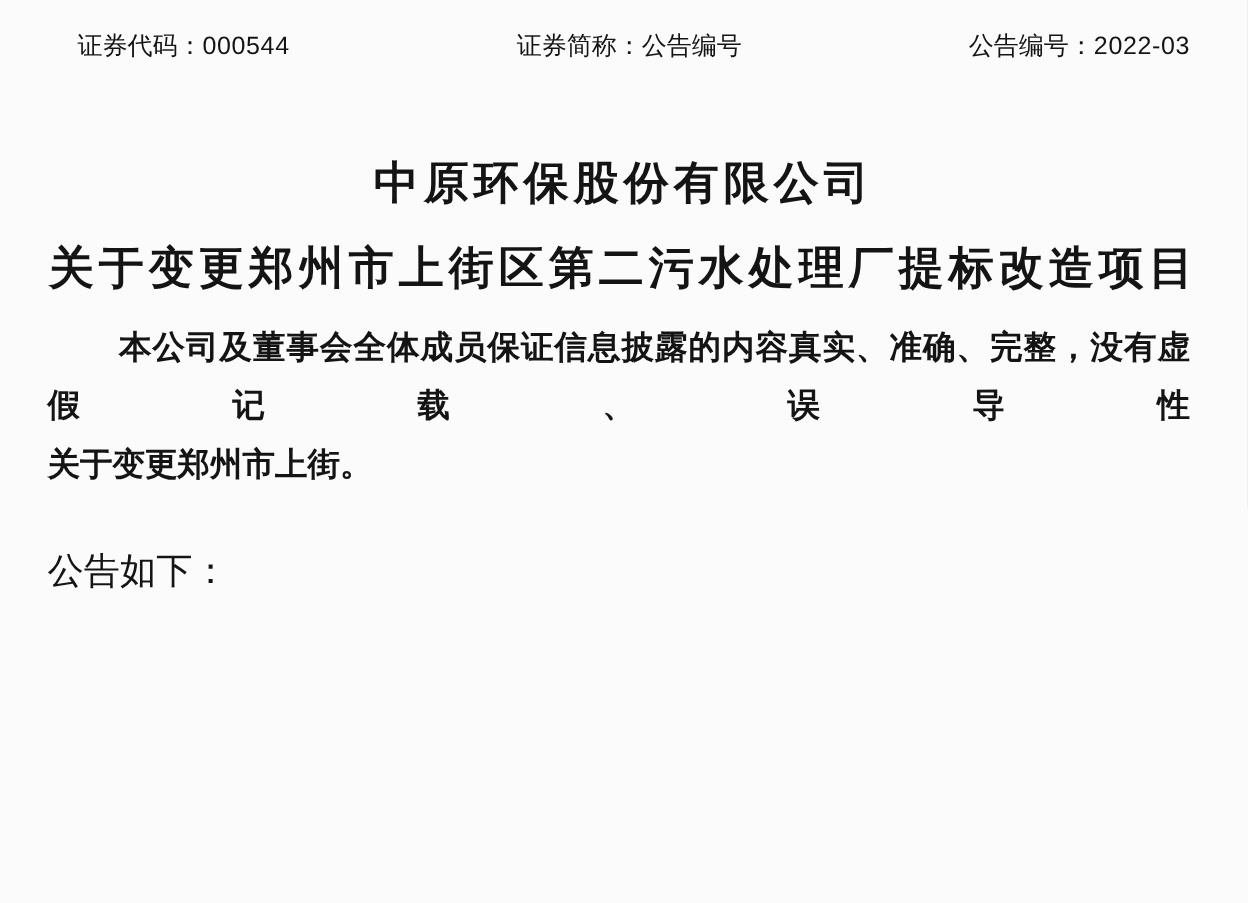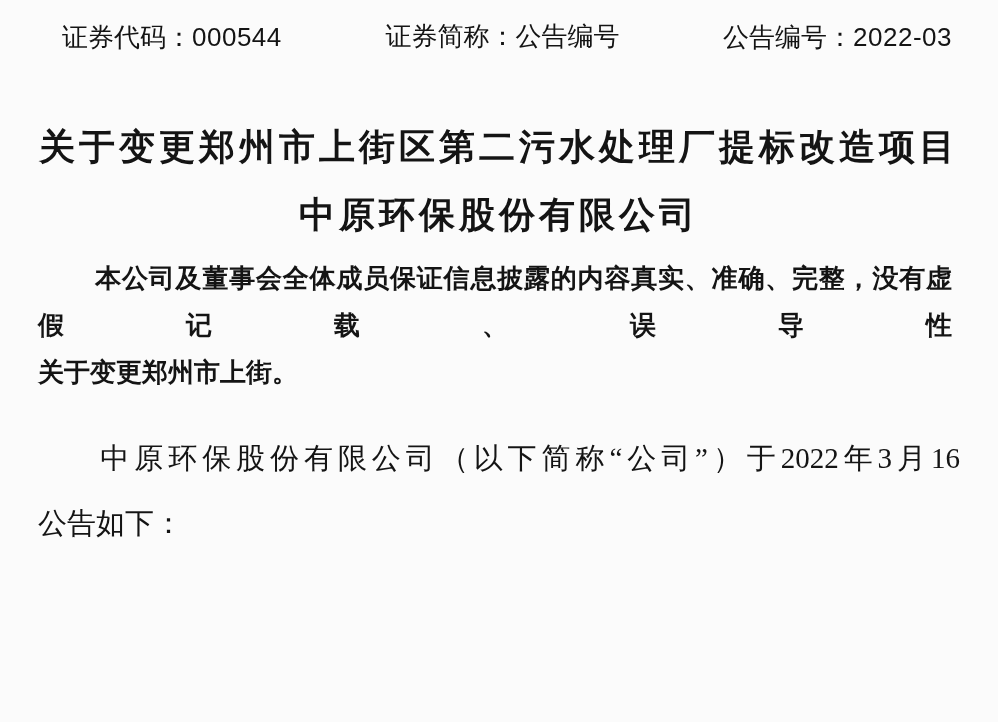--- a/index.html
+++ b/index.html
@@ -15,21 +15,21 @@
     color: #141414;
     font-family: "Liberation Serif", "DejaVu Serif", serif;
     overflow: hidden;
     box-sizing: border-box;
   }
   
   .doc-header {
     display: flex;
     justify-content: space-between;
     padding: 24px 46px 0 62px;
-    font-size: 26px;
+    font-size: 20px;
     line-height: 26px;
     white-space: nowrap;
   }
   .doc-header .num {
     font-family: "Liberation Sans", "DejaVu Sans", sans-serif;
     letter-spacing: 0.5px;
   }
   
   .title-block {
     margin-top: 62px;
@@ -80,27 +80,26 @@
     </div>
     <div class="header-item">
       <span>证券简称：</span><span>公告编号</span>
     </div>
     <div class="header-item">
       <span>公告编号：</span><span class="num">2022-03</span>
     </div>
   </div>
 
   <div class="title-block">
+    <div>中原环保股份有限公司</div>
     <div>关于变更郑州市上街区第二污水处理厂提标改造项目</div>
-    <div>中原环保股份有限公司</div>
   </div>
 
   <div class="disclaimer">
     <div class="line fill indent">本公司及董事会全体成员保证信息披露的内容真实、准确、完整，没有虚假记载、误导性</div>
     <div class="line">关于变更郑州市上街。</div>
   </div>
 
   <div class="body-text">
-    <div class="line fill indent">中原环保股份有限公司（以下简称“公司”）于2022年3月16</div>
     <div class="line">公告如下：</div>
   </div>
 
 </div>
 
 </body></html>

